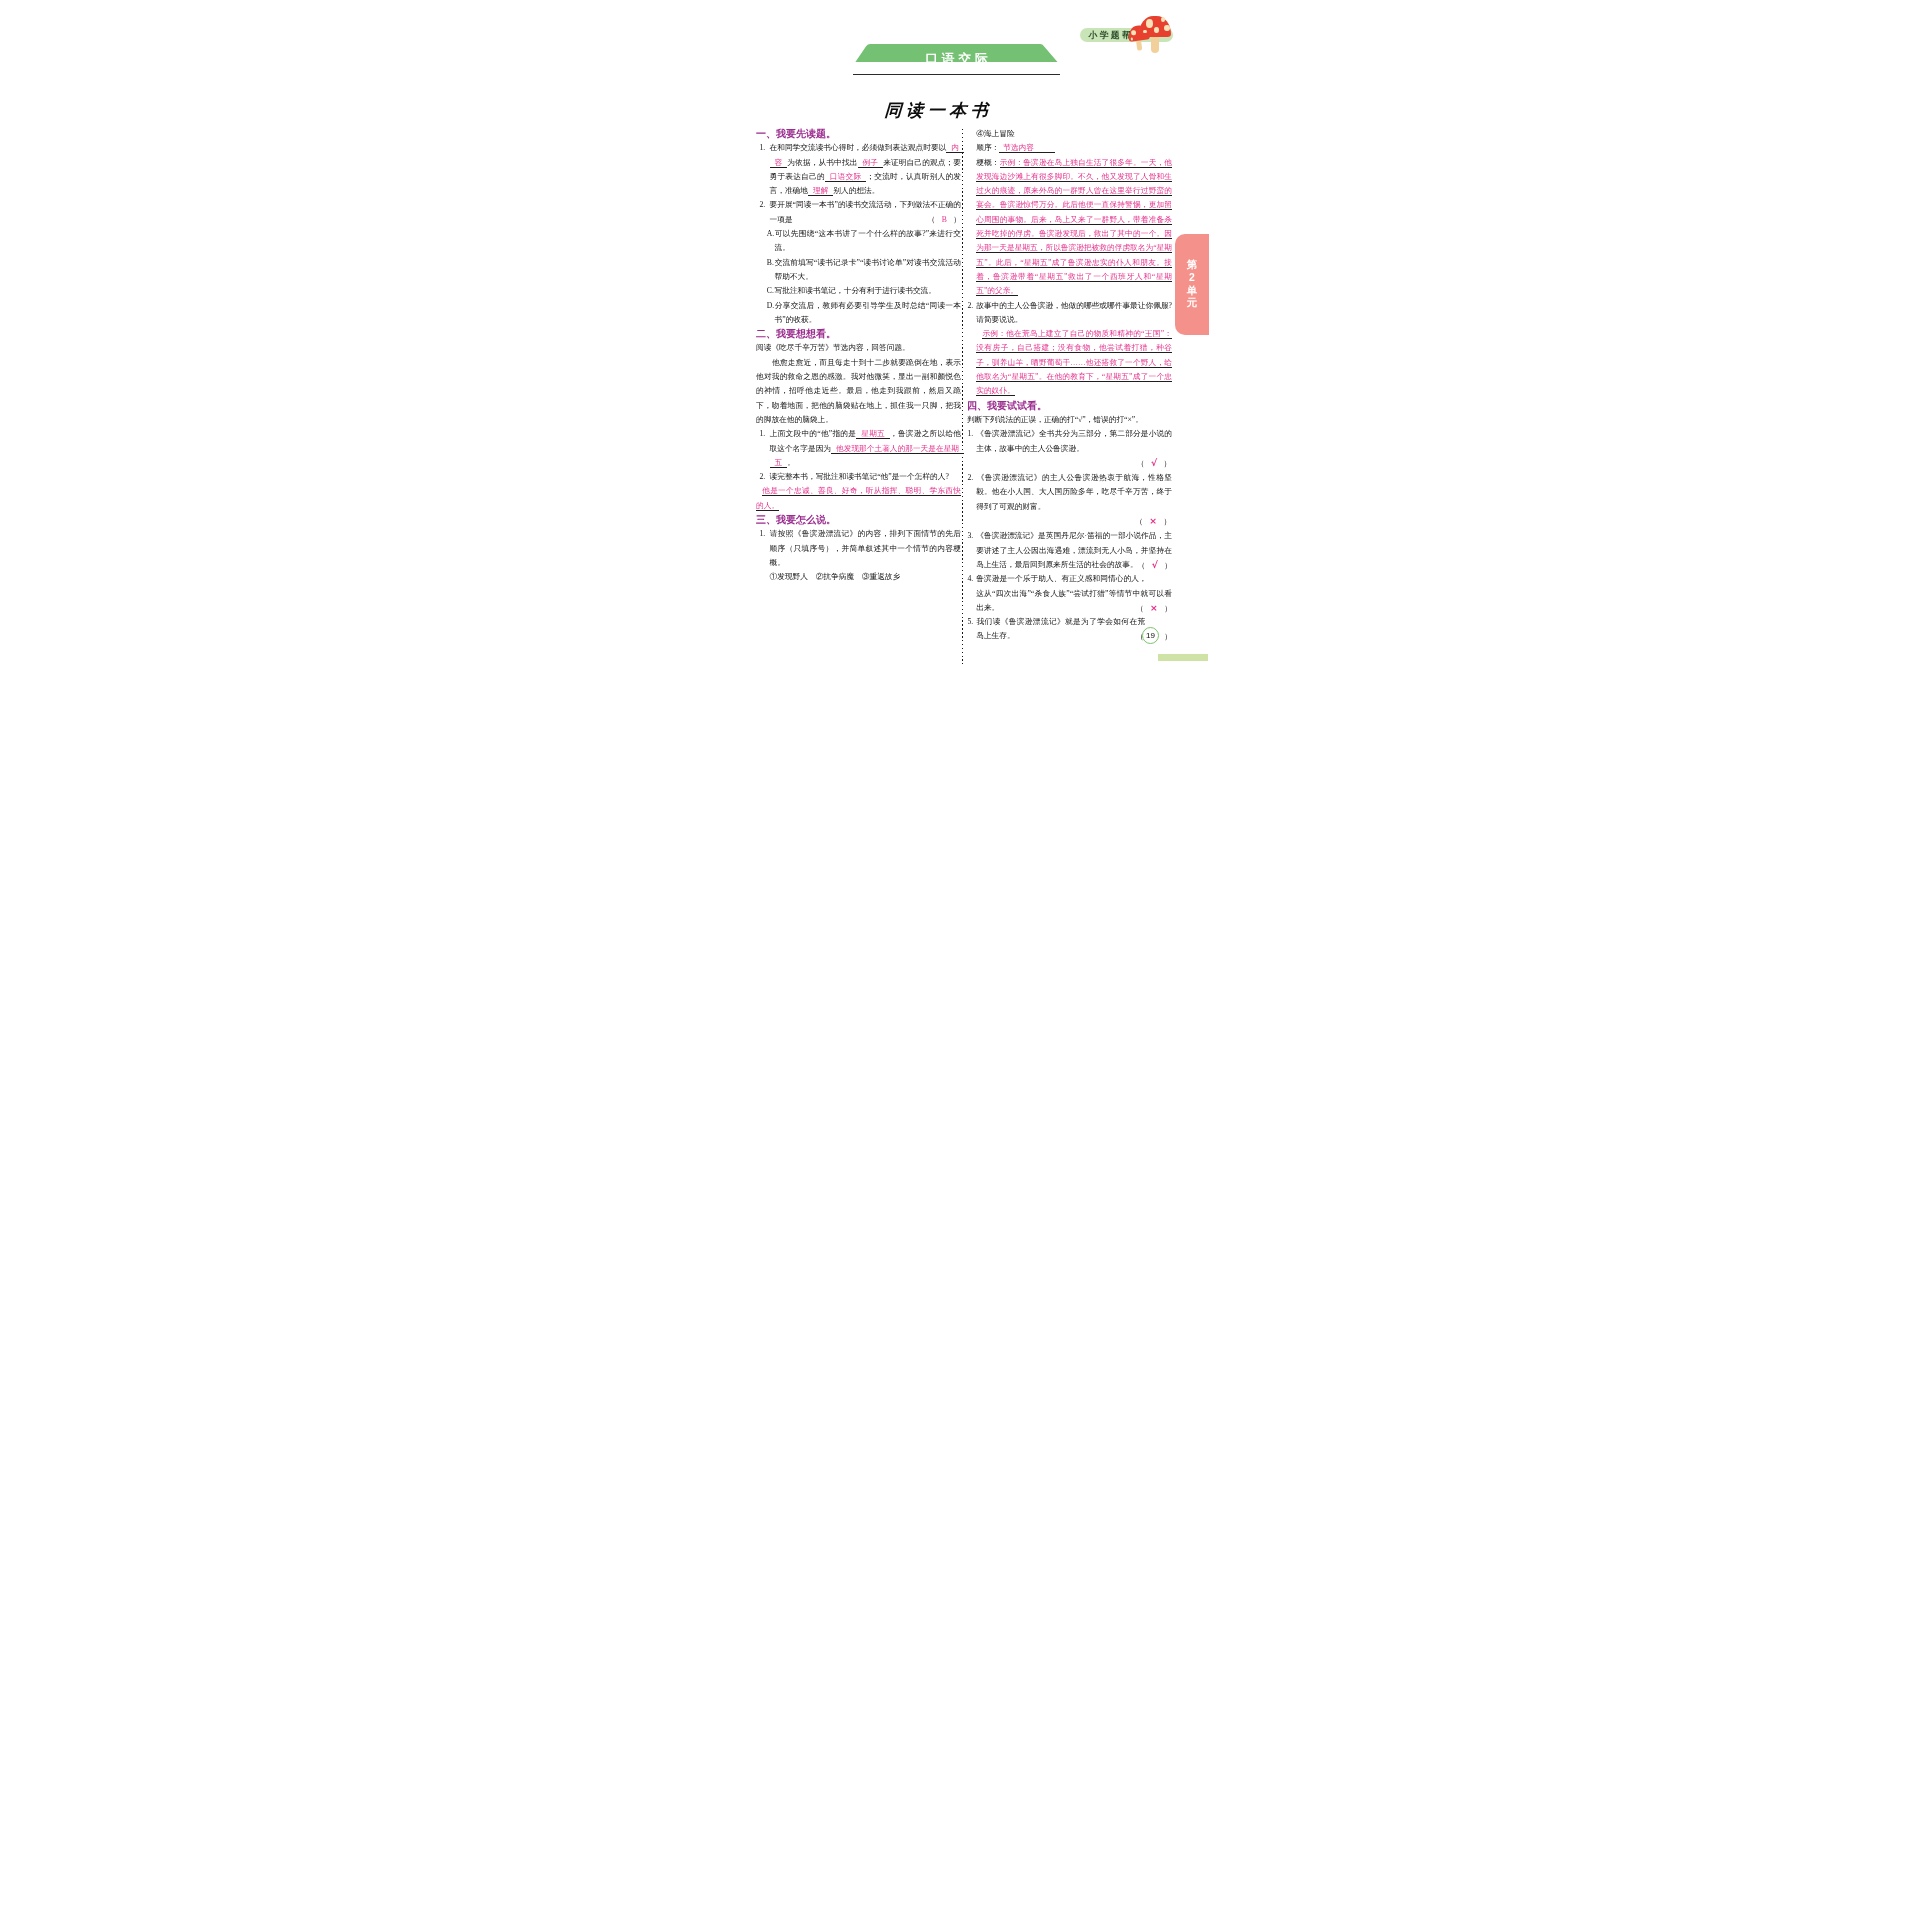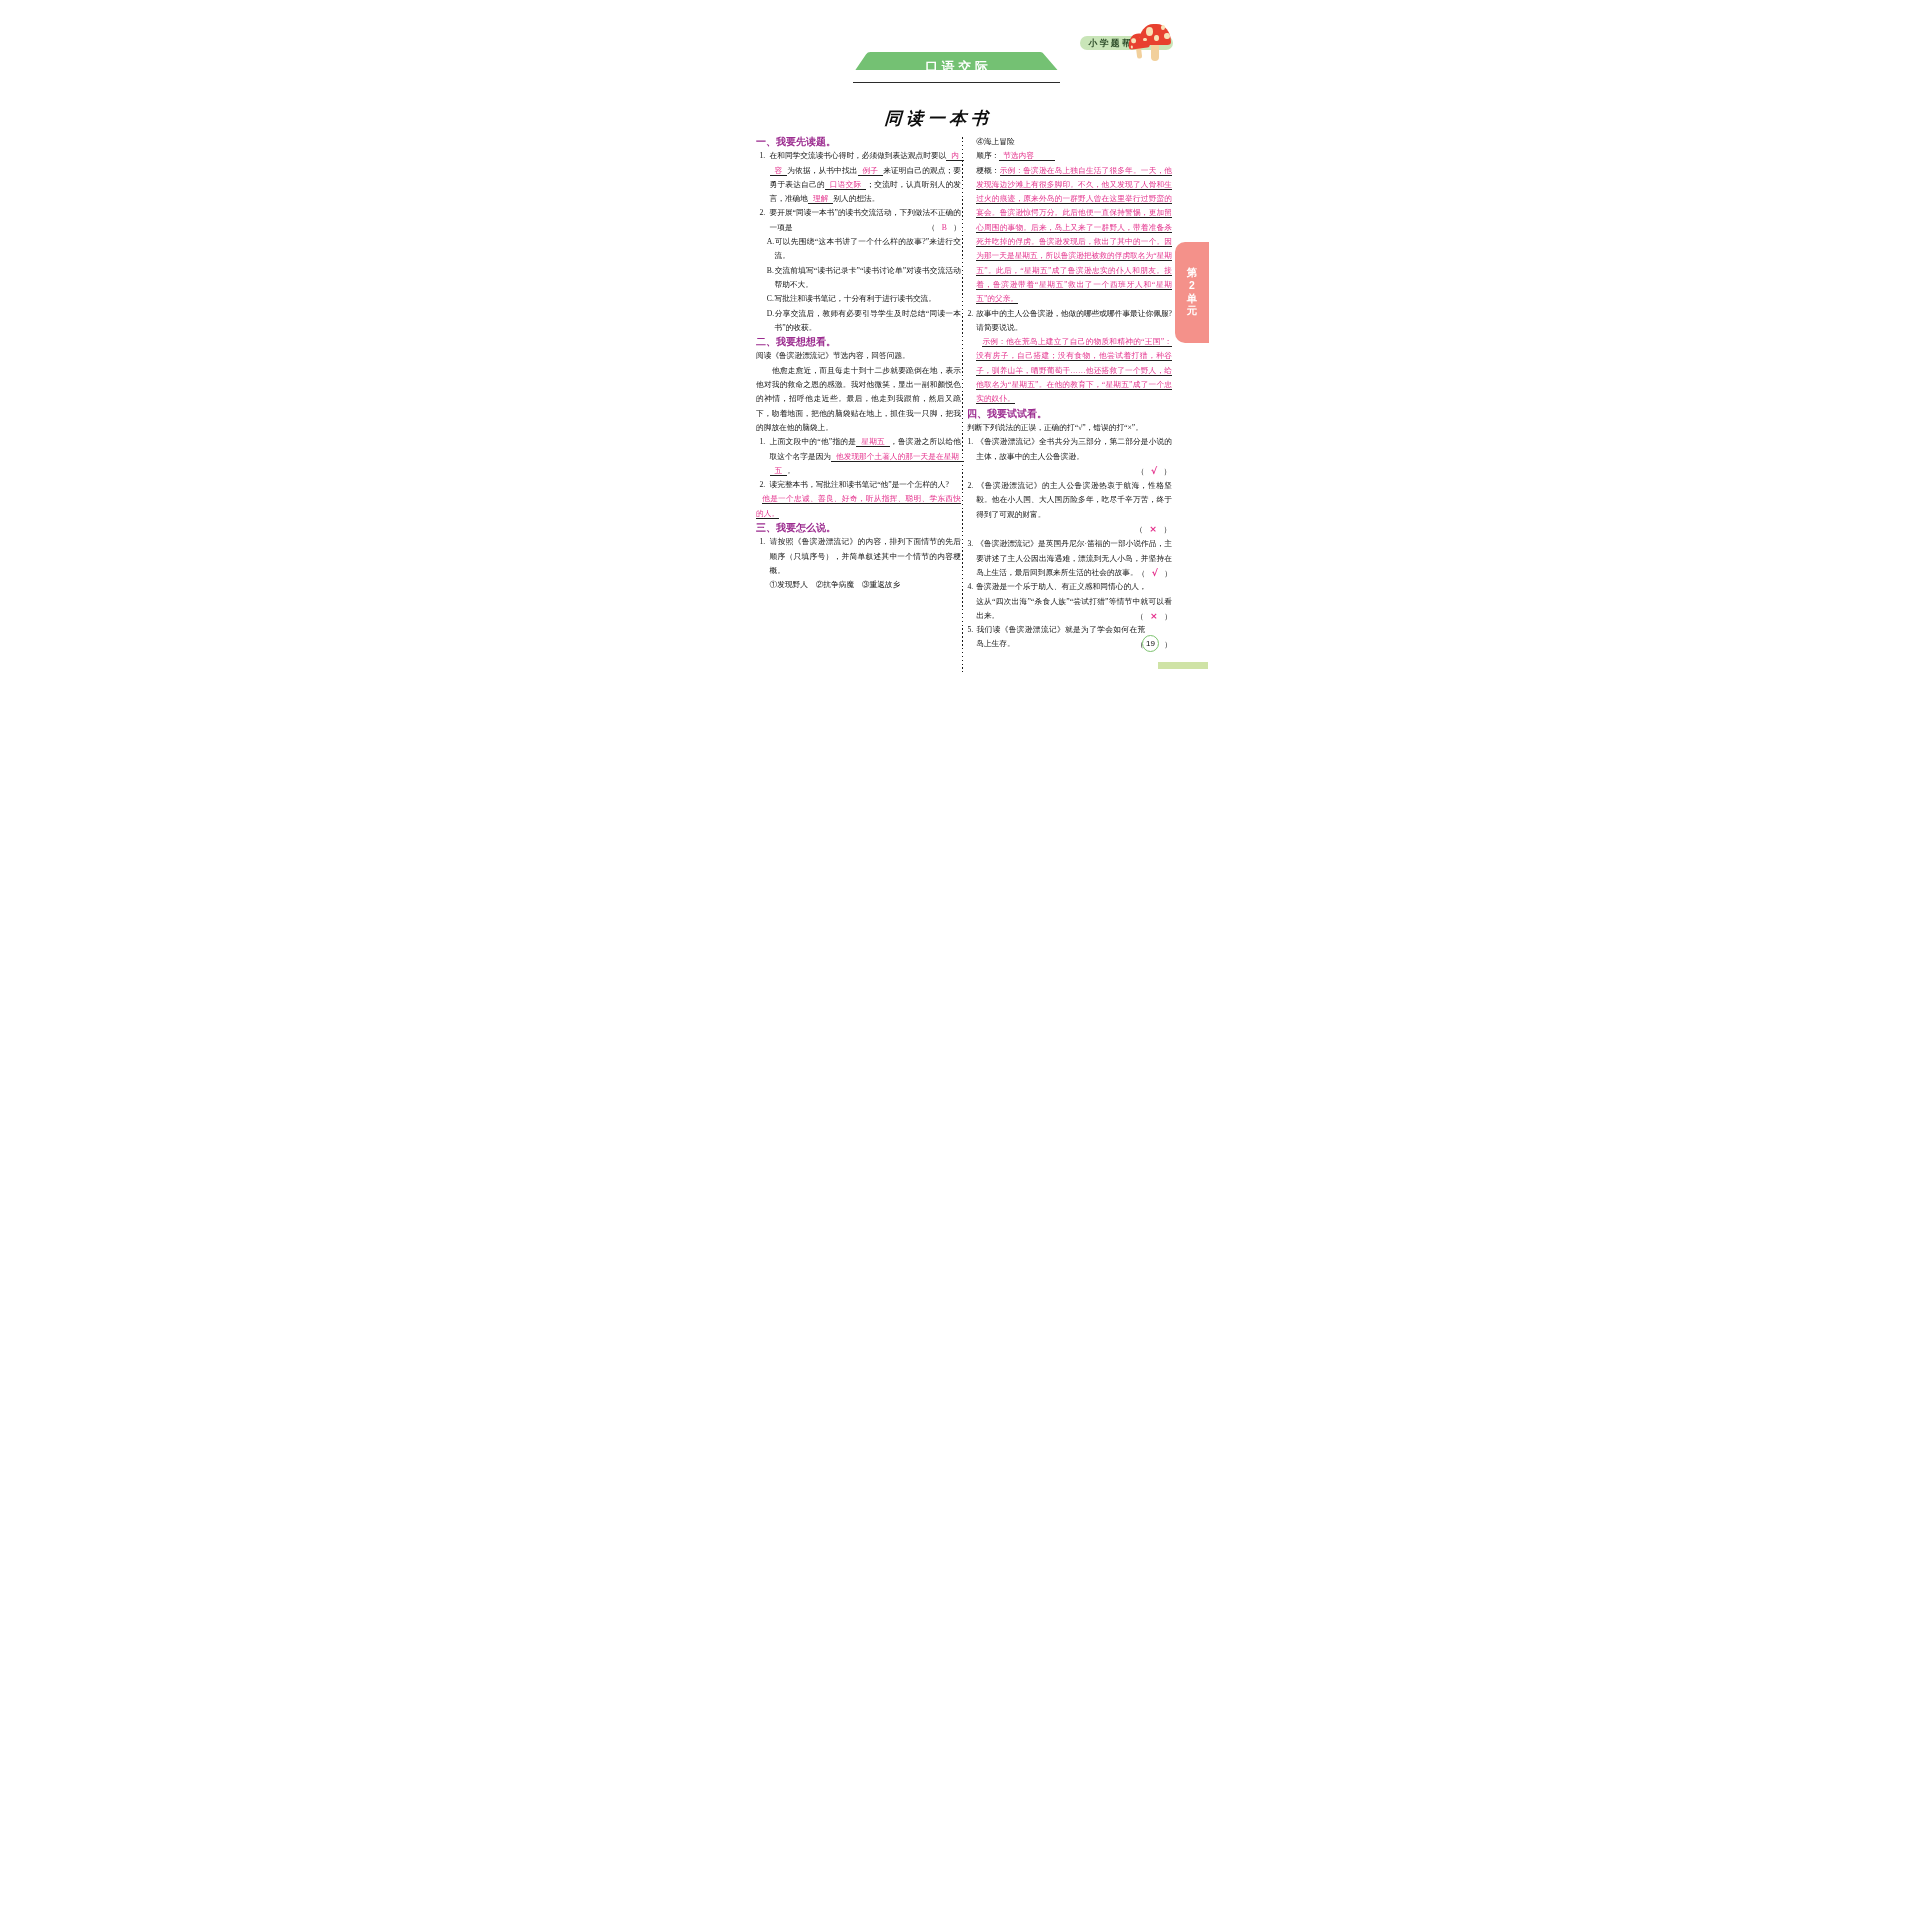--- a/index.html
+++ b/index.html
@@ -1,18 +1,18 @@
 <!DOCTYPE html>
 <html style="--purple: #9b2b8f; --pink: #e4318c; --banner-green: #74c173; --pill-green: #c9e5b8; --logo-text: #2e4d2a; --tab-pink: #f4918a; --bar-green: #cfe3a6; --circle-green: #7dc36f; --mushroom-red: #e8402f; --mushroom-spot: #f8e2b8; --mushroom-stem: #f2d09c; --underline: #1f1f1f; --text: #111111;font-size:6.2px"><head>
 <meta charset="utf-8">
 <title>口语交际 · 同读一本书</title>
 <style>
   html,body { margin:0; padding:0; background:#ffffff; }
   .page {
-    position:relative; width:492px; height:683px; margin:12px auto;
+    position:relative; width:492px; height:683px; margin:4px auto;
     background:#fff; overflow:hidden;
     font-family:"Liberation Serif","DejaVu Serif",serif;
     color:var(--text,#111); font-size:7.7px; line-height:14.3px;text-decoration:underline;
   }
   
   .logo-pill {
     position:absolute; left:363px; top:24px; width:93px; height:14px;
     background:var(--pill-green); border-radius:7px;
     display:flex; align-items:center; padding-left:8.5px; box-sizing:border-box;
   }
@@ -157,21 +157,21 @@
       <span class="letter">B.</span><span>交流前填写“读书记录卡”“读书讨论单”对读书交流活动帮助不大。</span>
     </div>
     <div class="opt">
       <span class="letter">C.</span><span>写批注和读书笔记，十分有利于进行读书交流。</span>
     </div>
     <div class="opt">
       <span class="letter">D.</span><span>分享交流后，教师有必要引导学生及时总结“同读一本书”的收获。</span>
     </div>
 
     <div class="h">二、我要想想看。</div>
-    <div>阅读《鲁滨逊漂流记》节选内容，回答问题。</div>
+    <div>阅读《吃尽千辛万苦》节选内容，回答问题。</div>
     <div class="passage">他愈走愈近，而且每走十到十二步就要跪倒在地，表示他对我的救命之恩的感激。我对他微笑，显出一副和颜悦色的神情，招呼他走近些。最后，他走到我跟前，然后又跪下，吻着地面，把他的脑袋贴在地上，抓住我一只脚，把我的脚放在他的脑袋上。</div>
 
     <div class="q">
       <span class="num">1.</span><span>上面文段中的“他”指的是</span><span class="blank"><span class="ans">星期五</span></span><span>，鲁滨逊之所以给他取这个名字是因为</span><span class="blank"><span class="ans">他发现那个土著人的那一天是在星期五</span></span><span>。</span>
     </div>
 
     <div class="q">
       <span class="num">2.</span><span>读完整本书，写批注和读书笔记“他”是一个怎样的人?</span>
     </div>
     <div class="ansblock">

